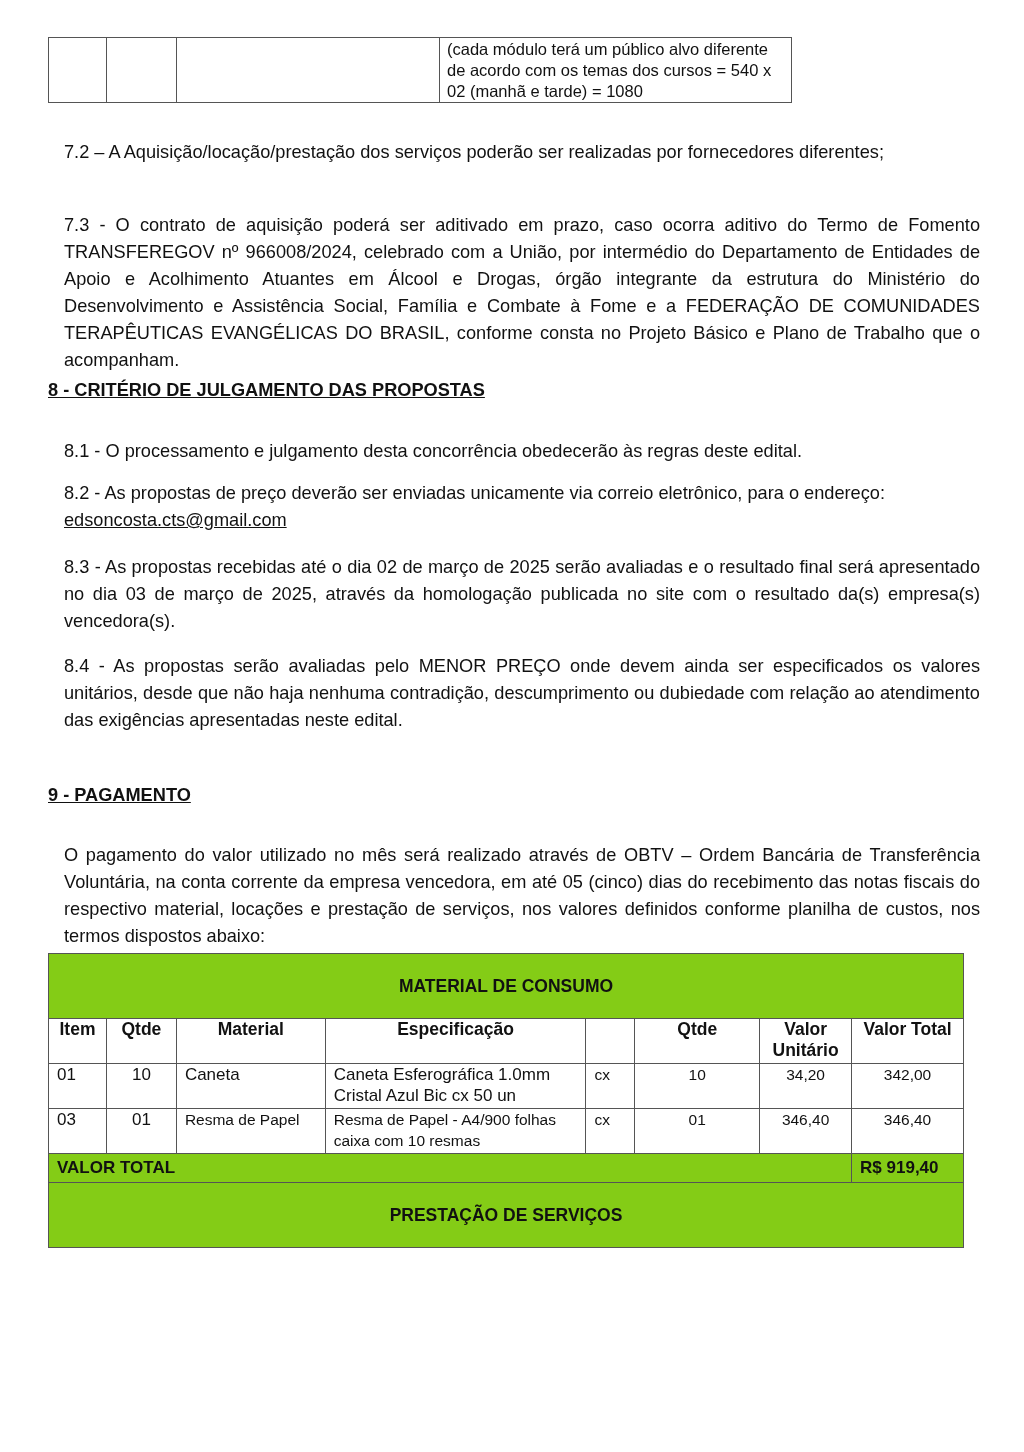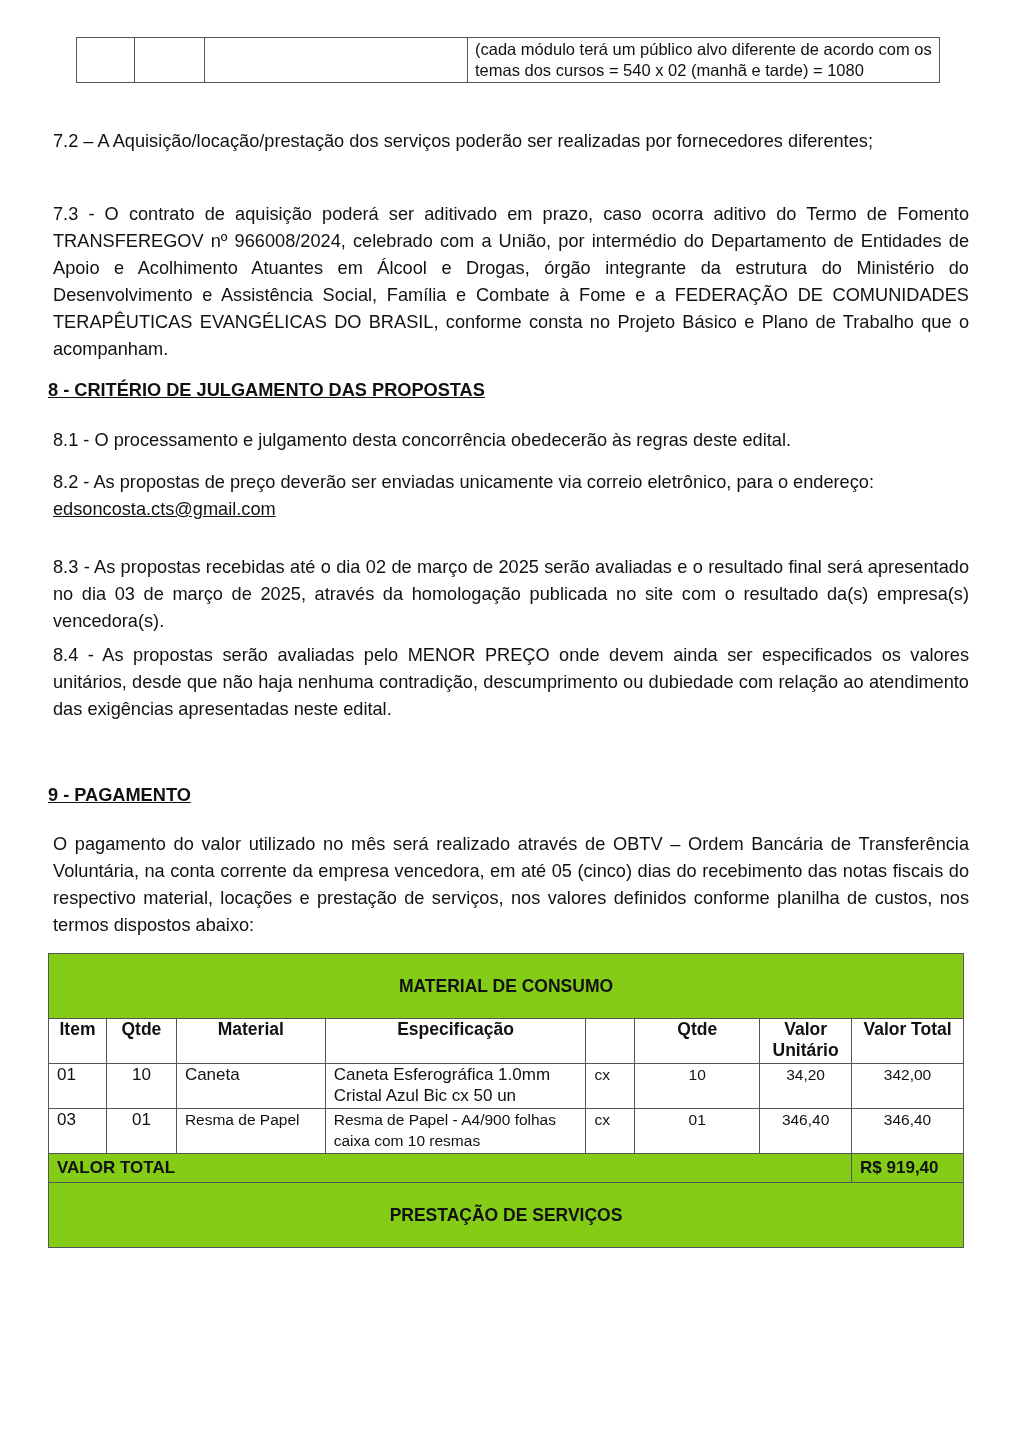--- a/index.html
+++ b/index.html
@@ -1,23 +1,23 @@
 <!DOCTYPE html>
 <html><head>
 <meta charset="utf-8">
 <style>
   html, body { margin: 0; padding: 0; background: #ffffff; }
   body { width: 1024px; height: 1452px; position: relative; overflow: hidden; color: #111; }
 
   
-  #top-table { position: absolute; left: 48px; top: 37px; width: 864px; border-collapse: collapse; font-family: "Liberation Sans", sans-serif; font-size: 16.5px; margin-left: 28px; }
+  #top-table { position: absolute; left: 48px; top: 37px; width: 744px; border-collapse: collapse; font-family: "Liberation Sans", sans-serif; font-size: 16.5px; }
   #top-table td { border: 1.5px solid #555; padding: 0; height: 43px; vertical-align: top; }
   #top-table td.txt { padding: 1px 6px 0 7px; line-height: 21px; }
 
-  .para { position: absolute; left: 48px; width: 916px; font-family: "Liberation Sans", sans-serif; font-size: 18.2px; line-height: 27px; text-align: justify; margin: 5px; }
+  .para { position: absolute; left: 48px; width: 916px; font-family: "Liberation Sans", sans-serif; font-size: 18.2px; line-height: 27px; text-align: justify; margin: 16px; }
   .heading { position: absolute; left: 48px; font-family: "Liberation Sans", sans-serif; font-size: 18.2px; font-weight: bold; text-decoration: underline; line-height: 26px; margin: 0; }
   .email { text-decoration: underline; }
 
   
   #mat-table { position: absolute; left: 48px; top: 953px; width: 916px; border-collapse: collapse; }
   #mat-table td { border: 1.5px solid #555; padding: 0; vertical-align: top; }
   .gray { background: #84cc16; }
   .title-cell { height: 64px; text-align: center; vertical-align: middle !important; font-family: "Liberation Sans", sans-serif; font-weight: bold; font-size: 17.5px; }
   .hdr td { font-family: "Liberation Sans", sans-serif; font-weight: bold; font-size: 17.5px; text-align: center; line-height: 21px; height: 44px; }
   .row td { height: 44px; font-size: 17px; line-height: 21px; }
@@ -51,21 +51,21 @@
 
 <p class="para" style="top:123px;">7.2 – A Aquisição/locação/prestação dos serviços poderão ser realizadas por fornecedores diferentes;</p>
 <p class="para" style="top:196px;">7.3 - O contrato de aquisição poderá ser aditivado em prazo, caso ocorra aditivo do Termo de Fomento TRANSFEREGOV nº 966008/2024, celebrado com a União, por intermédio do Departamento de Entidades de Apoio e Acolhimento Atuantes em Álcool e Drogas, órgão integrante da estrutura do Ministério do Desenvolvimento e Assistência Social, Família e Combate à Fome e a FEDERAÇÃO DE COMUNIDADES TERAPÊUTICAS EVANGÉLICAS DO BRASIL, conforme consta no Projeto Básico e Plano de Trabalho que o acompanham.</p>
 
 <h2 class="heading" style="top:377px;text-decoration:underline;">8 - CRITÉRIO DE JULGAMENTO DAS PROPOSTAS</h2>
 <p class="para" style="top:422px;">8.1 - O processamento e julgamento desta concorrência obedecerão às regras deste edital.</p>
 <p class="para" style="top:464px;">
   <span>8.2 - As propostas de preço deverão ser enviadas unicamente via correio eletrônico, para o endereço:</span><br>
   <span class="email">edsoncosta.cts@gmail.com</span>
 </p>
-<p class="para" style="top:549px;">8.3 - As propostas recebidas até o dia 02 de março de 2025 serão avaliadas e o resultado final será apresentado no dia 03 de março de 2025, através da homologação publicada no site com o resultado da(s) empresa(s) vencedora(s).</p>
+<p class="para" style="top:538px;">8.3 - As propostas recebidas até o dia 02 de março de 2025 serão avaliadas e o resultado final será apresentado no dia 03 de março de 2025, através da homologação publicada no site com o resultado da(s) empresa(s) vencedora(s).</p>
 <p class="para" style="top:637px;">8.4 - As propostas serão avaliadas pelo MENOR PREÇO onde devem ainda ser especificados os valores unitários, desde que não haja nenhuma contradição, descumprimento ou dubiedade com relação ao atendimento das exigências apresentadas neste edital.</p>
 
 <h2 class="heading" style="top:782px;">9 - PAGAMENTO</h2>
 <p class="para" style="top:826px;">O pagamento do valor utilizado no mês será realizado através de OBTV – Ordem Bancária de Transferência Voluntária, na conta corrente da empresa vencedora, em até 05 (cinco) dias do recebimento das notas fiscais do respectivo material, locações e prestação de serviços, nos valores definidos conforme planilha de custos, nos termos dispostos abaixo:</p>
 
 <table id="mat-table">
   <colgroup>
     <col style="width:58px">
       <col style="width:70px">
       <col style="width:149px">

